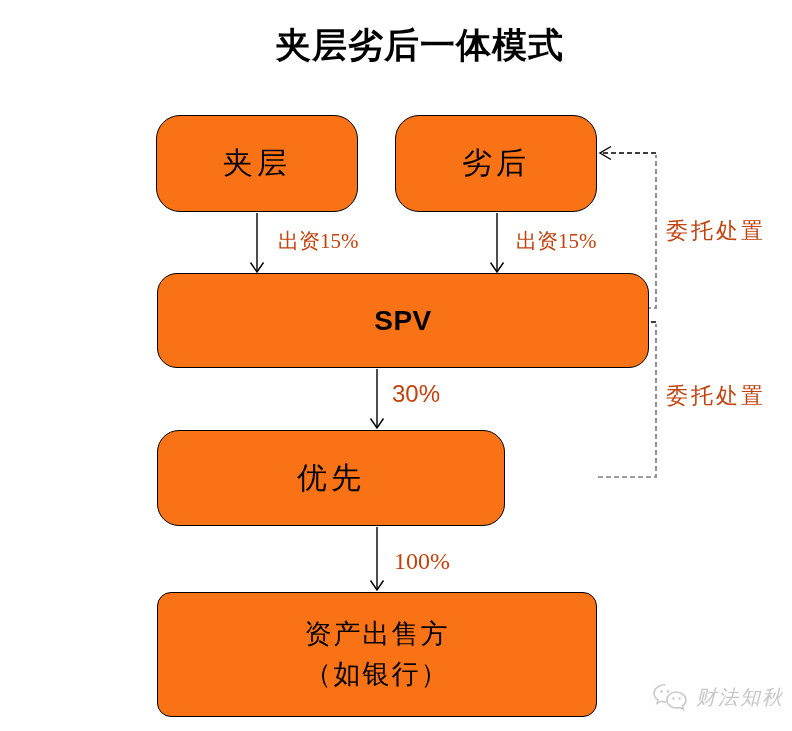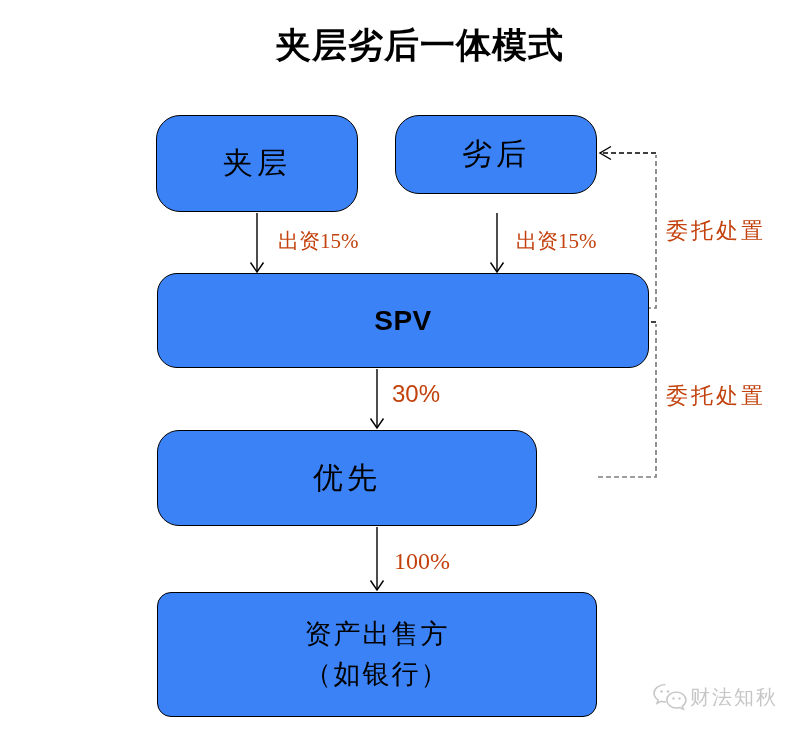--- a/index.html
+++ b/index.html
@@ -22,21 +22,21 @@
     color: #000000;
     white-space: nowrap;
     font-family: "Liberation Sans", sans-serif;
     letter-spacing: 1px;
     margin-left: 43px;
   }
   .node {
     position: absolute;
     border: 1.5px solid #000000;
     border-radius: 24px;
-    background: #3b82f6;
+    background: #f97316;
     display: flex;
     flex-direction: column;
     align-items: center;
     justify-content: center;
     text-align: center;
     color: #000000;
     box-sizing: border-box;
   }
   .node .cjk {
     font-family: "Liberation Serif", serif;
@@ -49,23 +49,23 @@
     font-weight: bold;
     letter-spacing: 0.5px;
   }
   .node .cjk-small {
     font-family: "Liberation Serif", serif;
     font-size: 27px;
     line-height: 1.45;
     letter-spacing: 2px;
   }
   #node-jiaceng { left: 156px; top: 115px; width: 202px; height: 97px; }
-  #node-liehou  { left: 395px; top: 115px; width: 202px; height: 79px; }
+  #node-liehou  { left: 395px; top: 115px; width: 202px; height: 97px; }
   #node-spv     { left: 157px; top: 273px; width: 492px; height: 95px; border-radius: 20px; }
-  #node-youxian { left: 157px; top: 430px; width: 380px; height: 96px; border-radius: 22px; }
+  #node-youxian { left: 157px; top: 430px; width: 348px; height: 96px; border-radius: 22px; }
   #node-seller  { left: 157px; top: 592px; width: 440px; height: 125px; border-radius: 14px; }
 
   .overlay {
     position: absolute; left: 0; top: 0;
     pointer-events: none;
   }
   .edge-label {
     position: absolute;
     color: #c2410c;
     white-space: nowrap;
@@ -79,22 +79,23 @@
   #lbl-30  { left: 392px; top: 380px; }
   #lbl-100 { left: 394px; top: 548px; font-family: Liberation Serif, serif; }
   #lbl-weituo-1 { left: 666px; top: 216px; }
   #lbl-weituo-2 { left: 666px; top: 381px; }
 
   .watermark {
     position: absolute;
     left: 652px; top: 683px;
     display: flex;
     align-items: center;
-    gap: 1px;
+    gap: 7px;
     color: #c6c6c6;
+    font-style: italic;
   }
   .watermark .wm-text {
     font-family: "Liberation Serif", serif;
     font-size: 20px;
     letter-spacing: 2px;
     text-shadow: 1px 1px 0 #ffffff;
   }
 </style>
 </head>
 <body>

